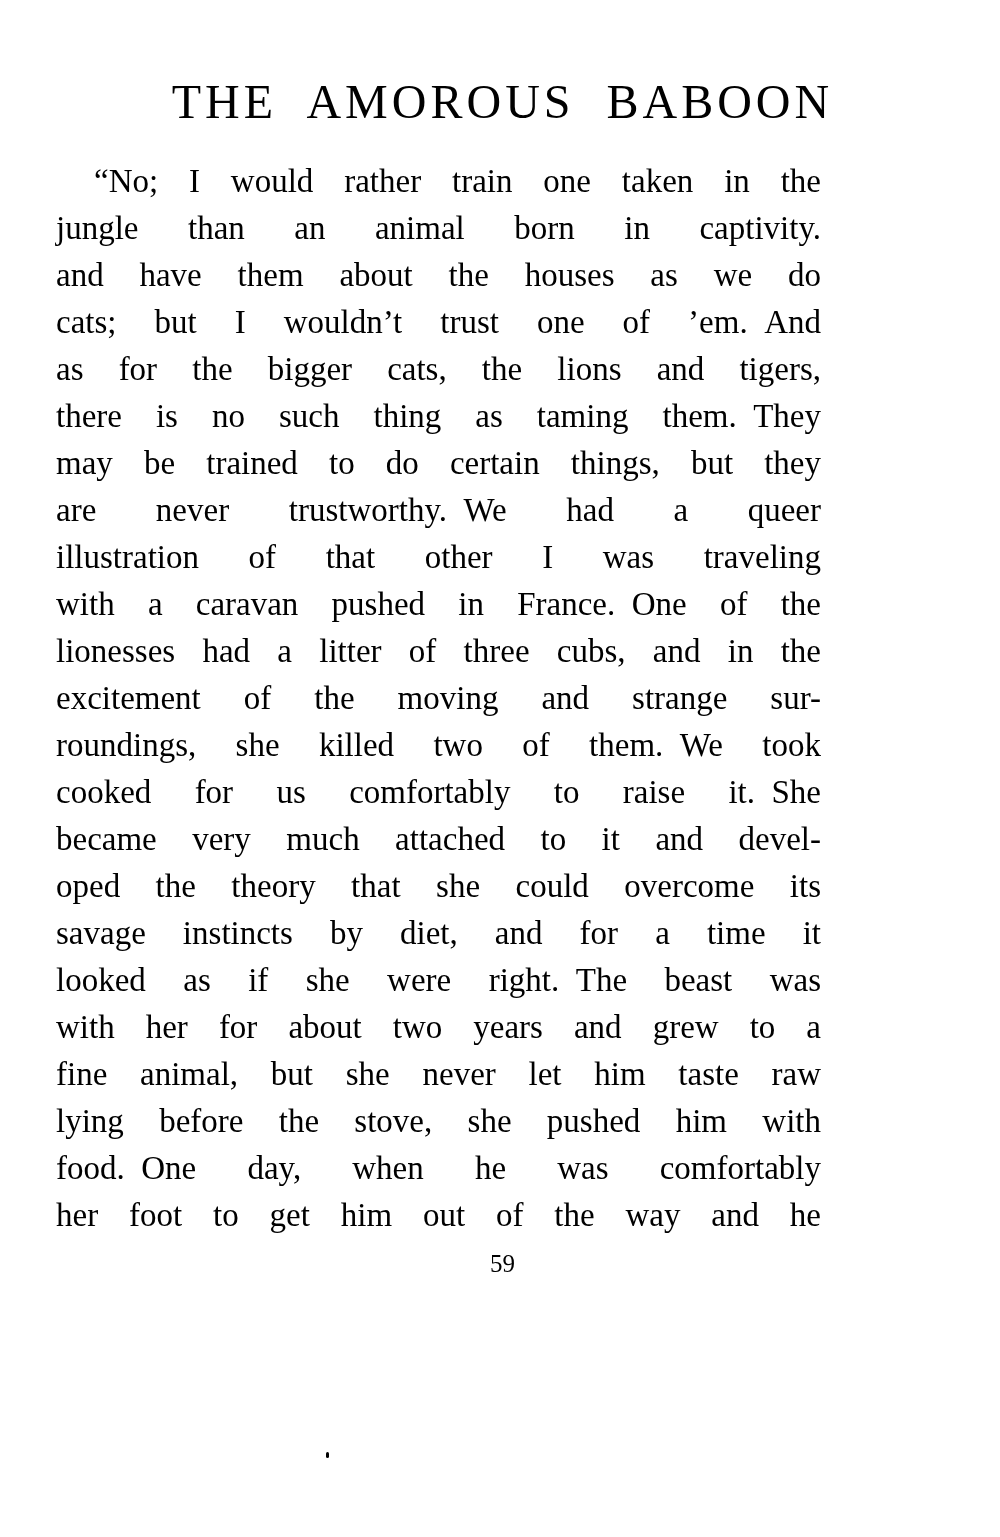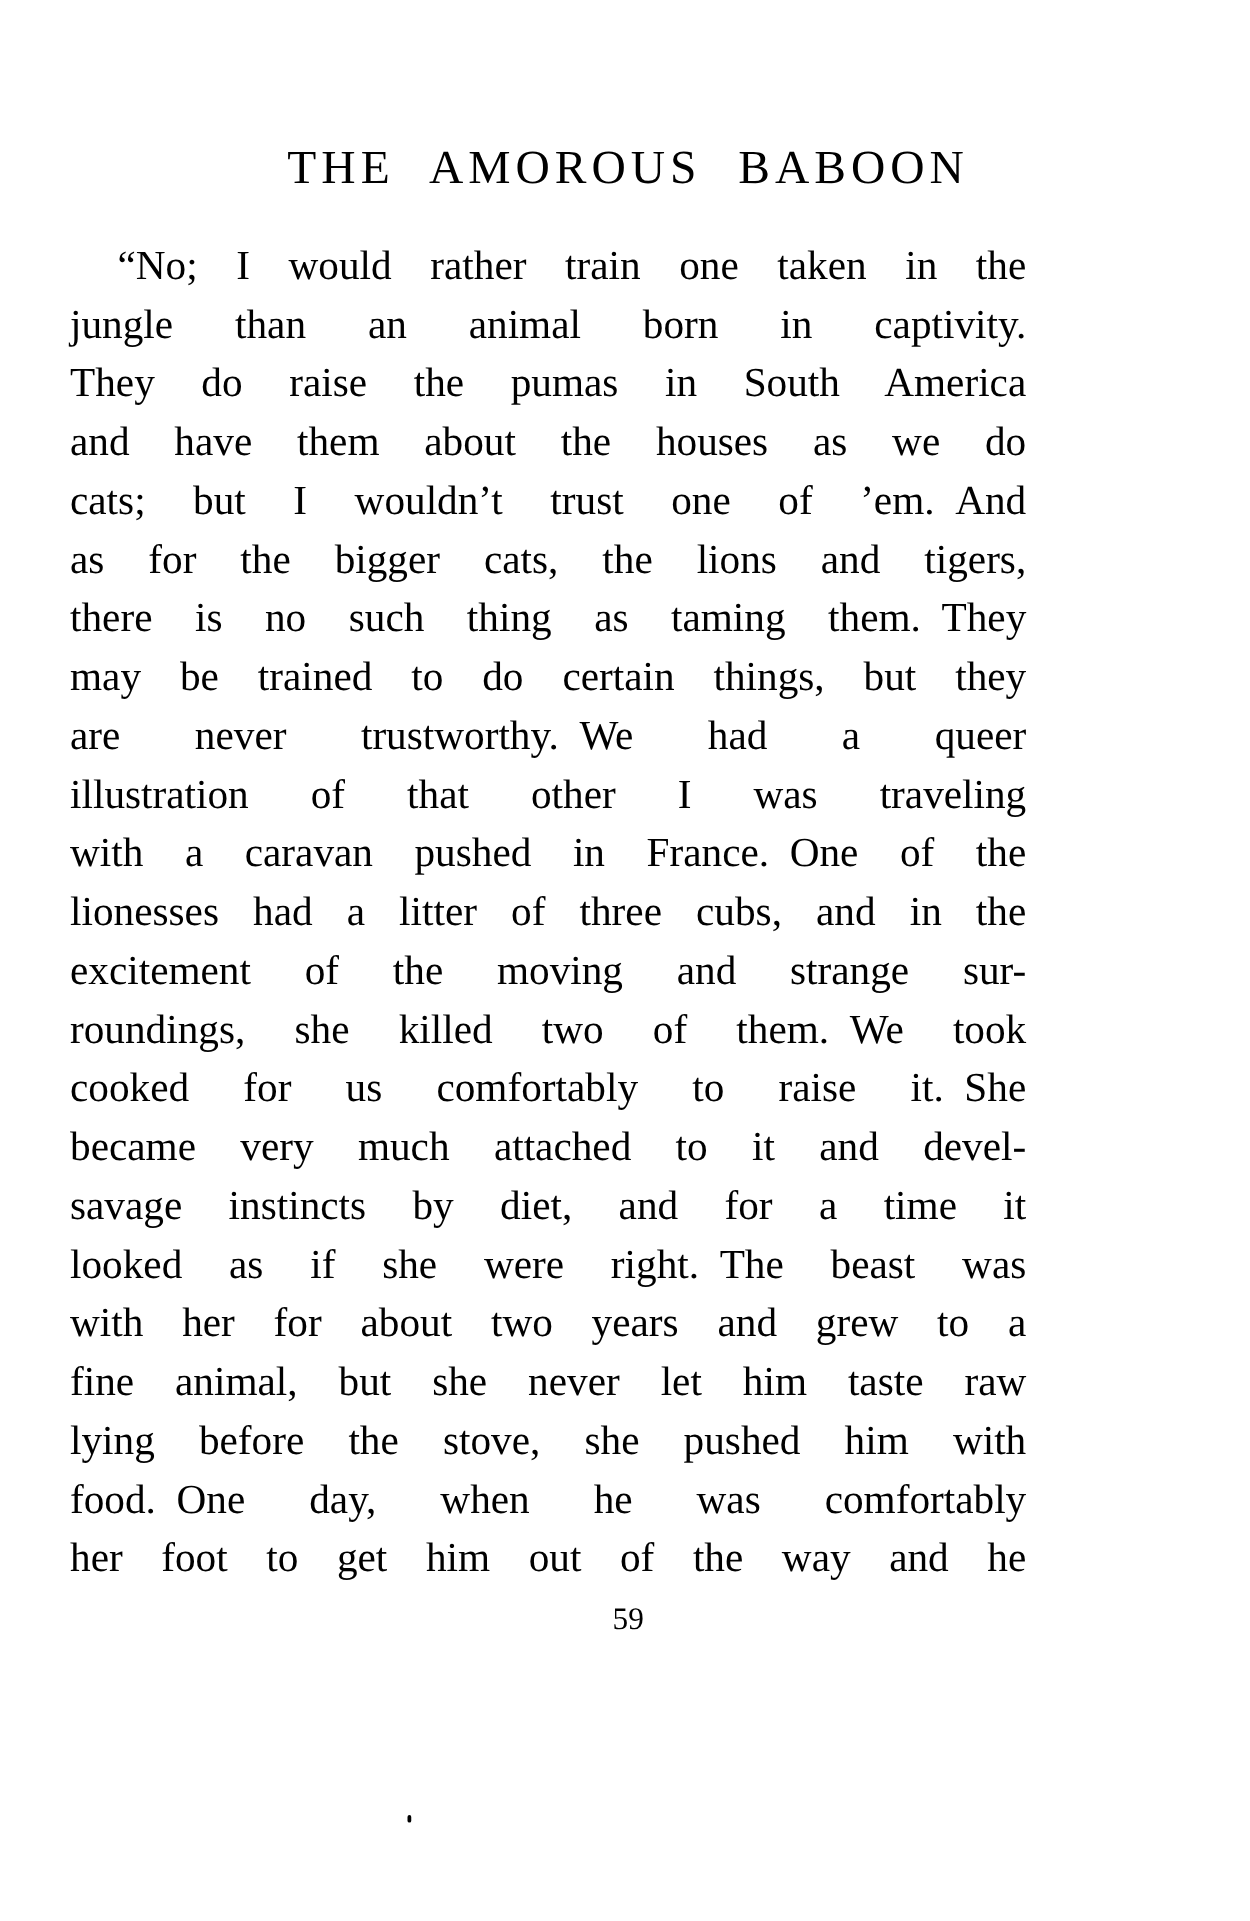--- a/index.html
+++ b/index.html
@@ -11,24 +11,24 @@
     position: relative;
     width: 1000px;
     height: 1537px;
     background: #ffffff;
     color: #000000;
     font-family: "Liberation Serif", "DejaVu Serif", serif;
     overflow: hidden;
   }
   .title {
     margin: 0;
-    padding-top: 108px;
+    padding-top: 76px;
     width: 765px;
     margin-left: 120px;
-    font-size: 38px;
+    font-size: 48px;
     line-height: 52px;
     font-weight: normal;
     letter-spacing: 4px;
     word-spacing: 16px;
     text-align: center;
     white-space: nowrap;
   }
   .body-text {
     width: 765px;
     margin-left: 56px;
@@ -66,34 +66,34 @@
 </head>
 <body>
 
 <div class="page">
 
   <h1 class="title">THE AMOROUS BABOON</h1>
 
   <div class="body-text">
     <div class="line indent">“No; I would rather train one taken in the</div>
     <div class="line">jungle than an animal born in captivity.</div>
-    <div class="line">They do raise the pumas in South America</div>
     <div class="line">and have them about the houses as we do</div>
     <div class="line">cats; but I wouldn’t trust one of ’em. And</div>
     <div class="line">as for the bigger cats, the lions and tigers,</div>
     <div class="line">there is no such thing as taming them. They</div>
     <div class="line">may be trained to do certain things, but they</div>
     <div class="line">are never trustworthy. We had a queer</div>
     <div class="line">illustration of that other I was traveling</div>
     <div class="line">with a caravan pushed in France. One of the</div>
     <div class="line">lionesses had a litter of three cubs, and in the</div>
     <div class="line">excitement of the moving and strange sur-</div>
     <div class="line">roundings, she killed two of them. We took</div>
     <div class="line">cooked for us comfortably to raise it. She</div>
     <div class="line">became very much attached to it and devel-</div>
+    <div class="line">oped the theory that she could overcome its</div>
     <div class="line">savage instincts by diet, and for a time it</div>
     <div class="line">looked as if she were right. The beast was</div>
     <div class="line">with her for about two years and grew to a</div>
     <div class="line">fine animal, but she never let him taste raw</div>
     <div class="line">lying before the stove, she pushed him with</div>
     <div class="line">food. One day, when he was comfortably</div>
     <div class="line">her foot to get him out of the way and he</div>
   </div>
 
   <div class="folio">59</div>

